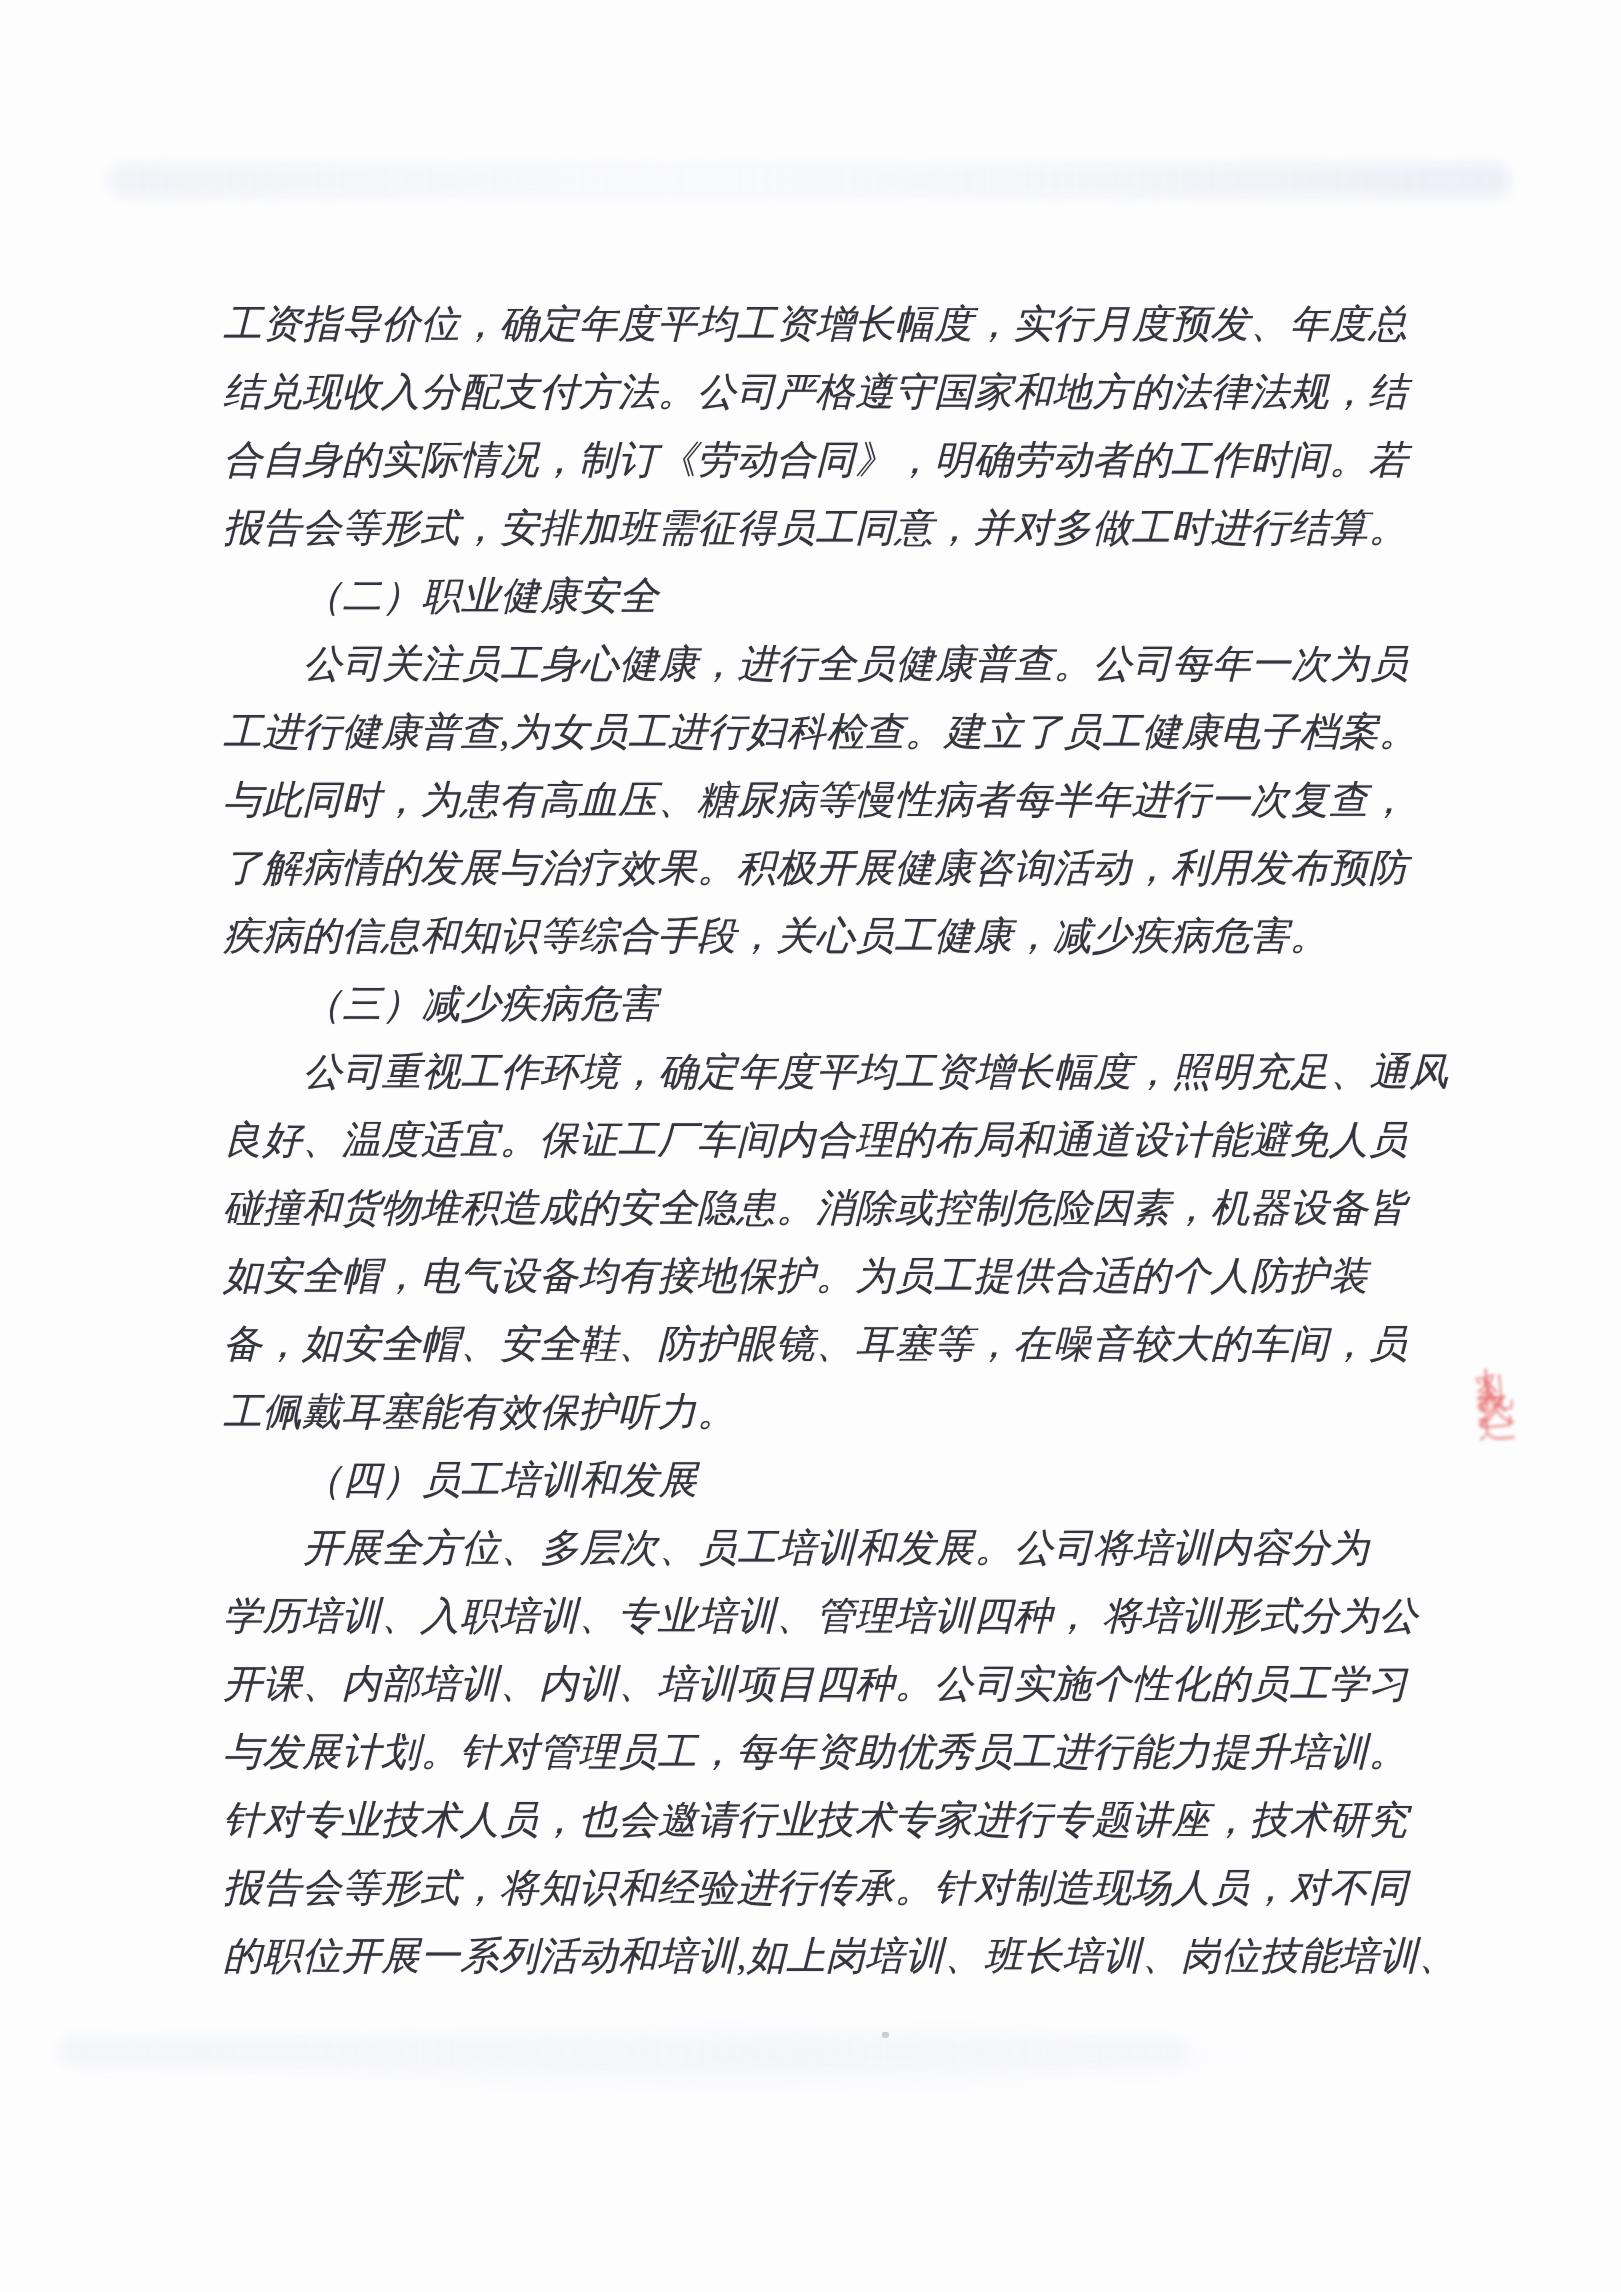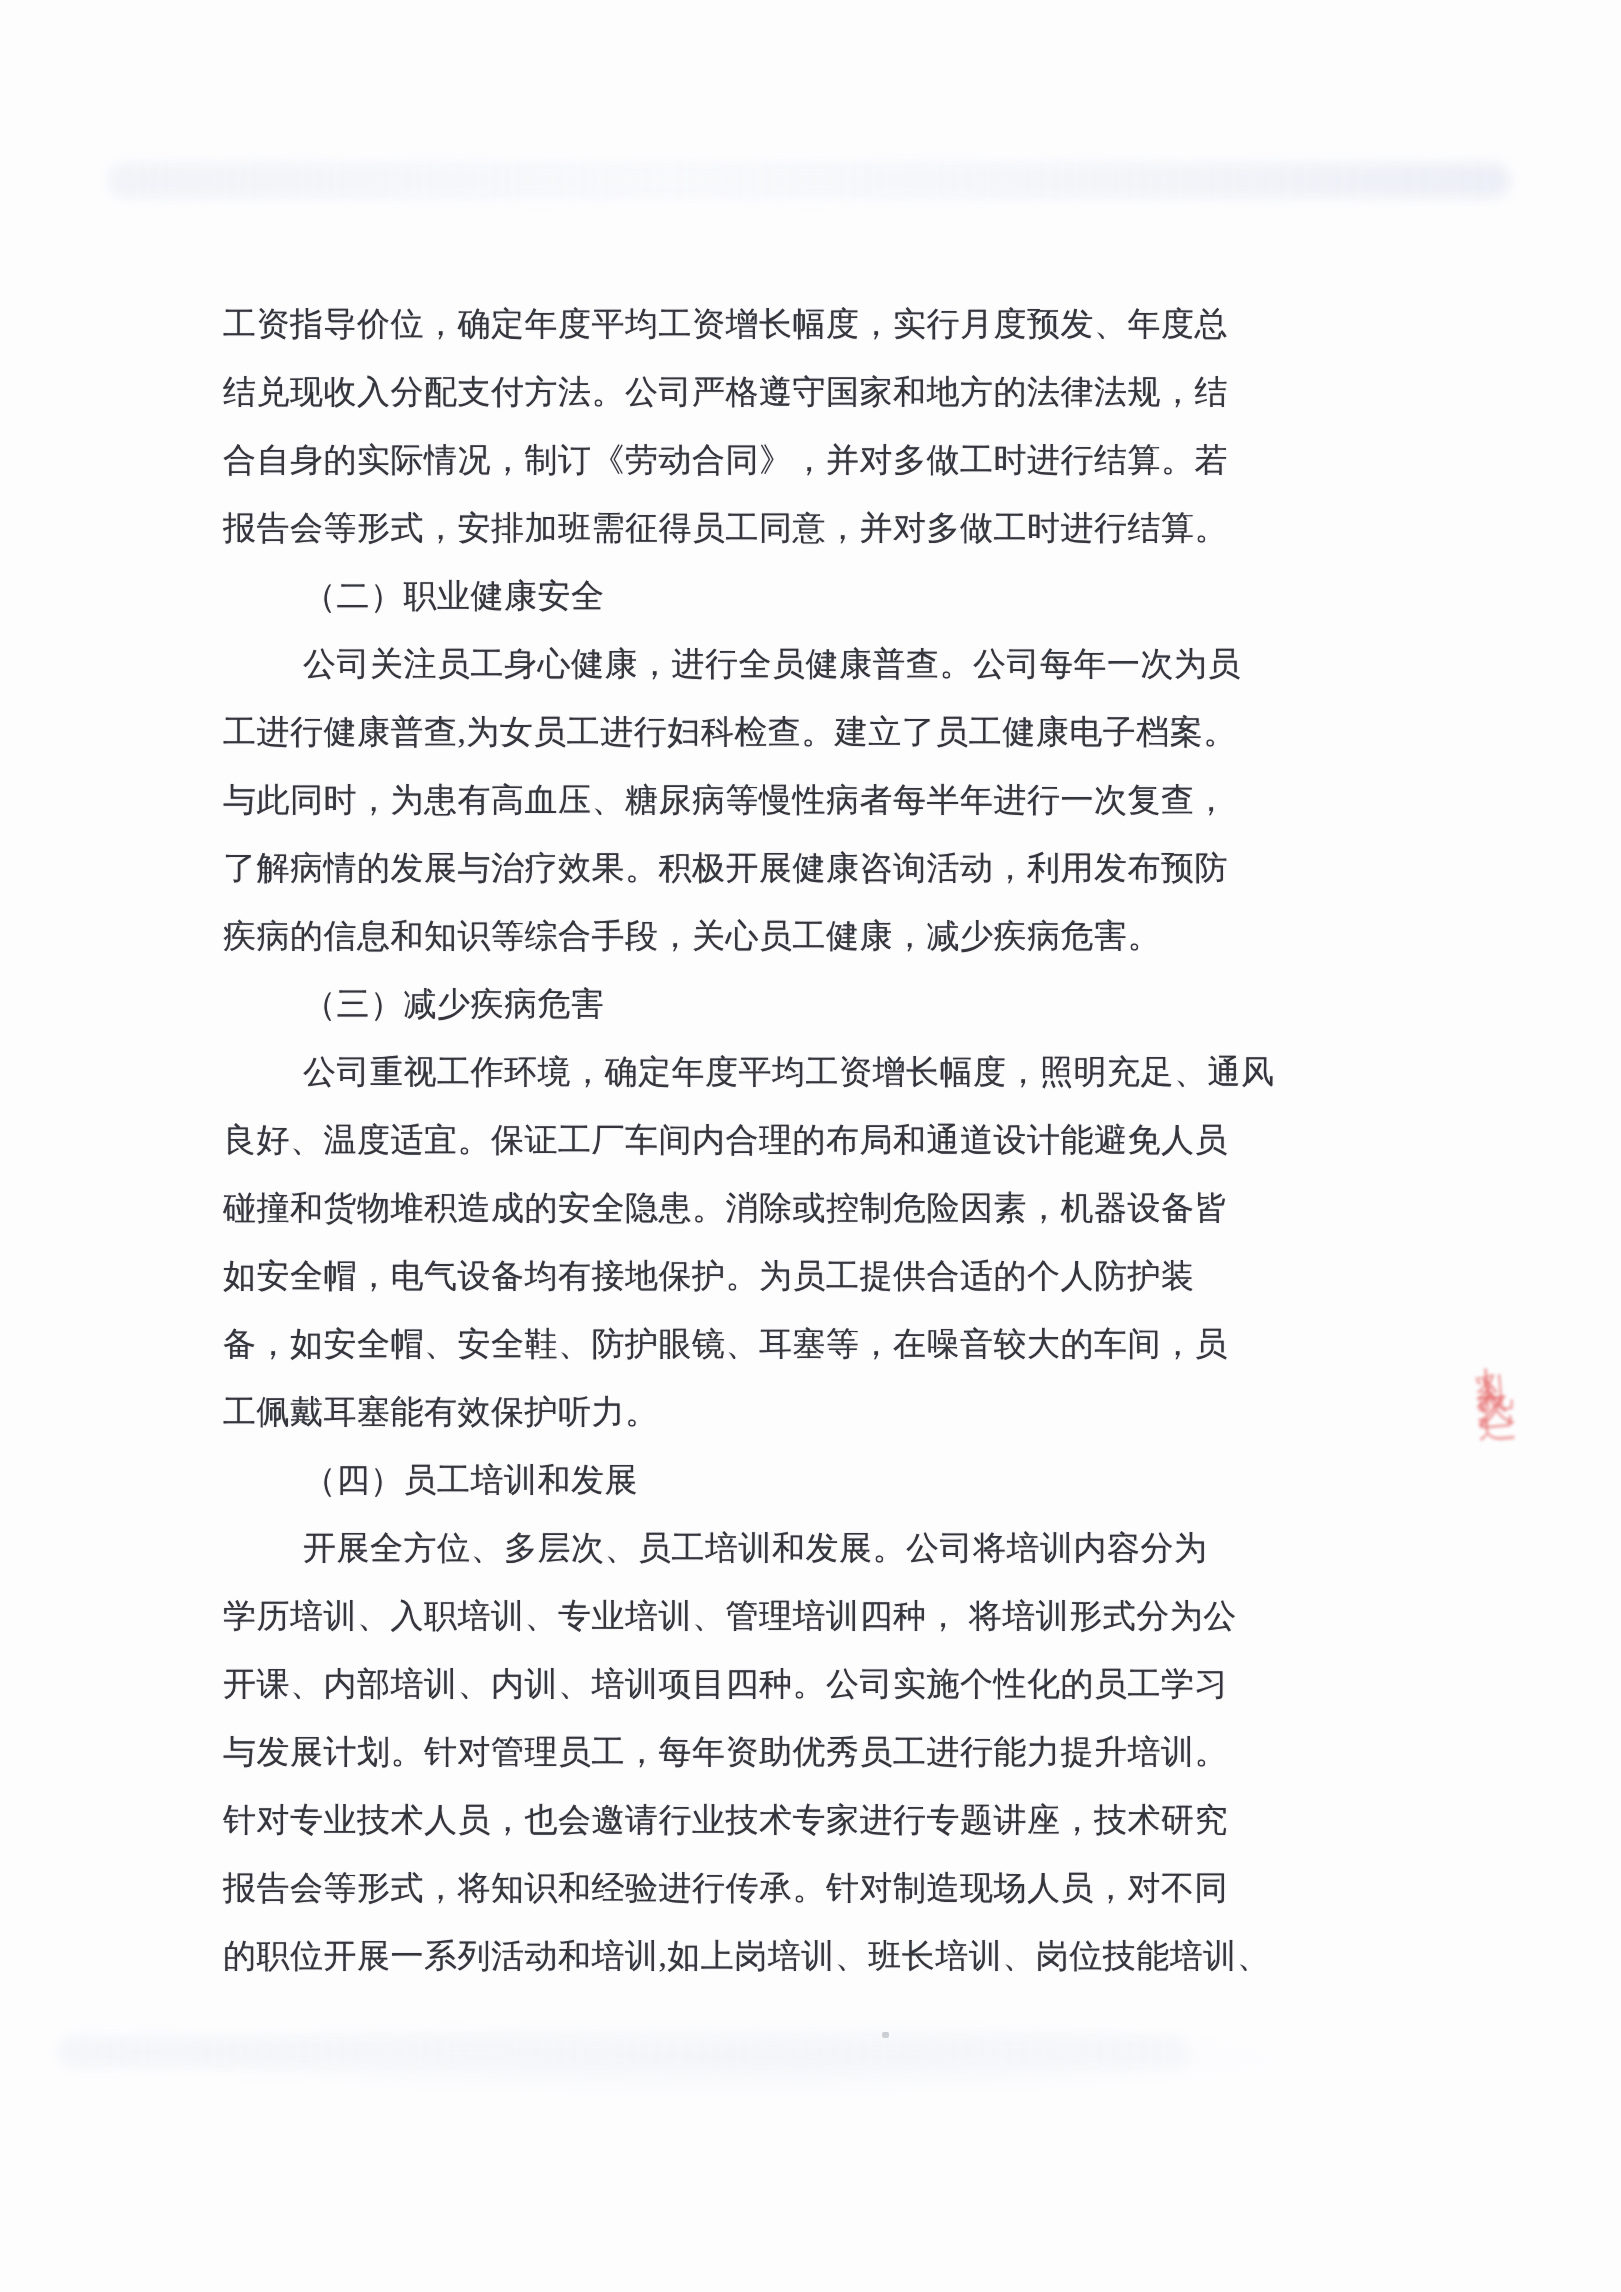--- a/index.html
+++ b/index.html
@@ -46,23 +46,24 @@
     width: 6.9px; height: 5.9px;
     background: #9aa0aa;
     opacity: 0.55;
     border-radius: 2px;
   }
   .doc-text {
     position: absolute;
     left: 223px; top: 290px;
     width: 1186px;
     color: #35353d;
-    font-size: 33px;
+    font-size: 39px;
     letter-spacing: 0.5px;
     text-shadow: 0 0 1px rgba(60,60,72,0.55);
+    font-style: italic;
   }
   .doc-text .line {
     height: 68px;
     line-height: 68px;
     white-space: nowrap;
   }
   .doc-text .line.indent {
     padding-left: 80px;
   }
   
@@ -88,21 +89,21 @@
 </head>
 <body>
 
 <div class="page">
 
   <div class="scan-band-top"></div>
 
   <div class="doc-text">
       <div class="line">工资指导价位，确定年度平均工资增长幅度，实行月度预发、年度总</div>
       <div class="line">结兑现收入分配支付方法。公司严格遵守国家和地方的法律法规，结</div>
-      <div class="line">合自身的实际情况，制订《劳动合同》，并对多做工时进行结算。若</div>
+      <div class="line">合自身的实际情况，制订《劳动合同》，明确劳动者的工作时间。若</div>
       <div class="line">报告会等形式，安排加班需征得员工同意，并对多做工时进行结算。</div>
       <div class="line indent">（二）职业健康安全</div>
       <div class="line indent">公司关注员工身心健康，进行全员健康普查。公司每年一次为员</div>
       <div class="line">工进行健康普查,为女员工进行妇科检查。建立了员工健康电子档案。</div>
       <div class="line">与此同时，为患有高血压、糖尿病等慢性病者每半年进行一次复查，</div>
       <div class="line">了解病情的发展与治疗效果。积极开展健康咨询活动，利用发布预防</div>
       <div class="line">疾病的信息和知识等综合手段，关心员工健康，减少疾病危害。</div>
       <div class="line indent">（三）减少疾病危害</div>
       <div class="line indent">公司重视工作环境，确定年度平均工资增长幅度，照明充足、通风</div>
       <div class="line">良好、温度适宜。保证工厂车间内合理的布局和通道设计能避免人员</div>

